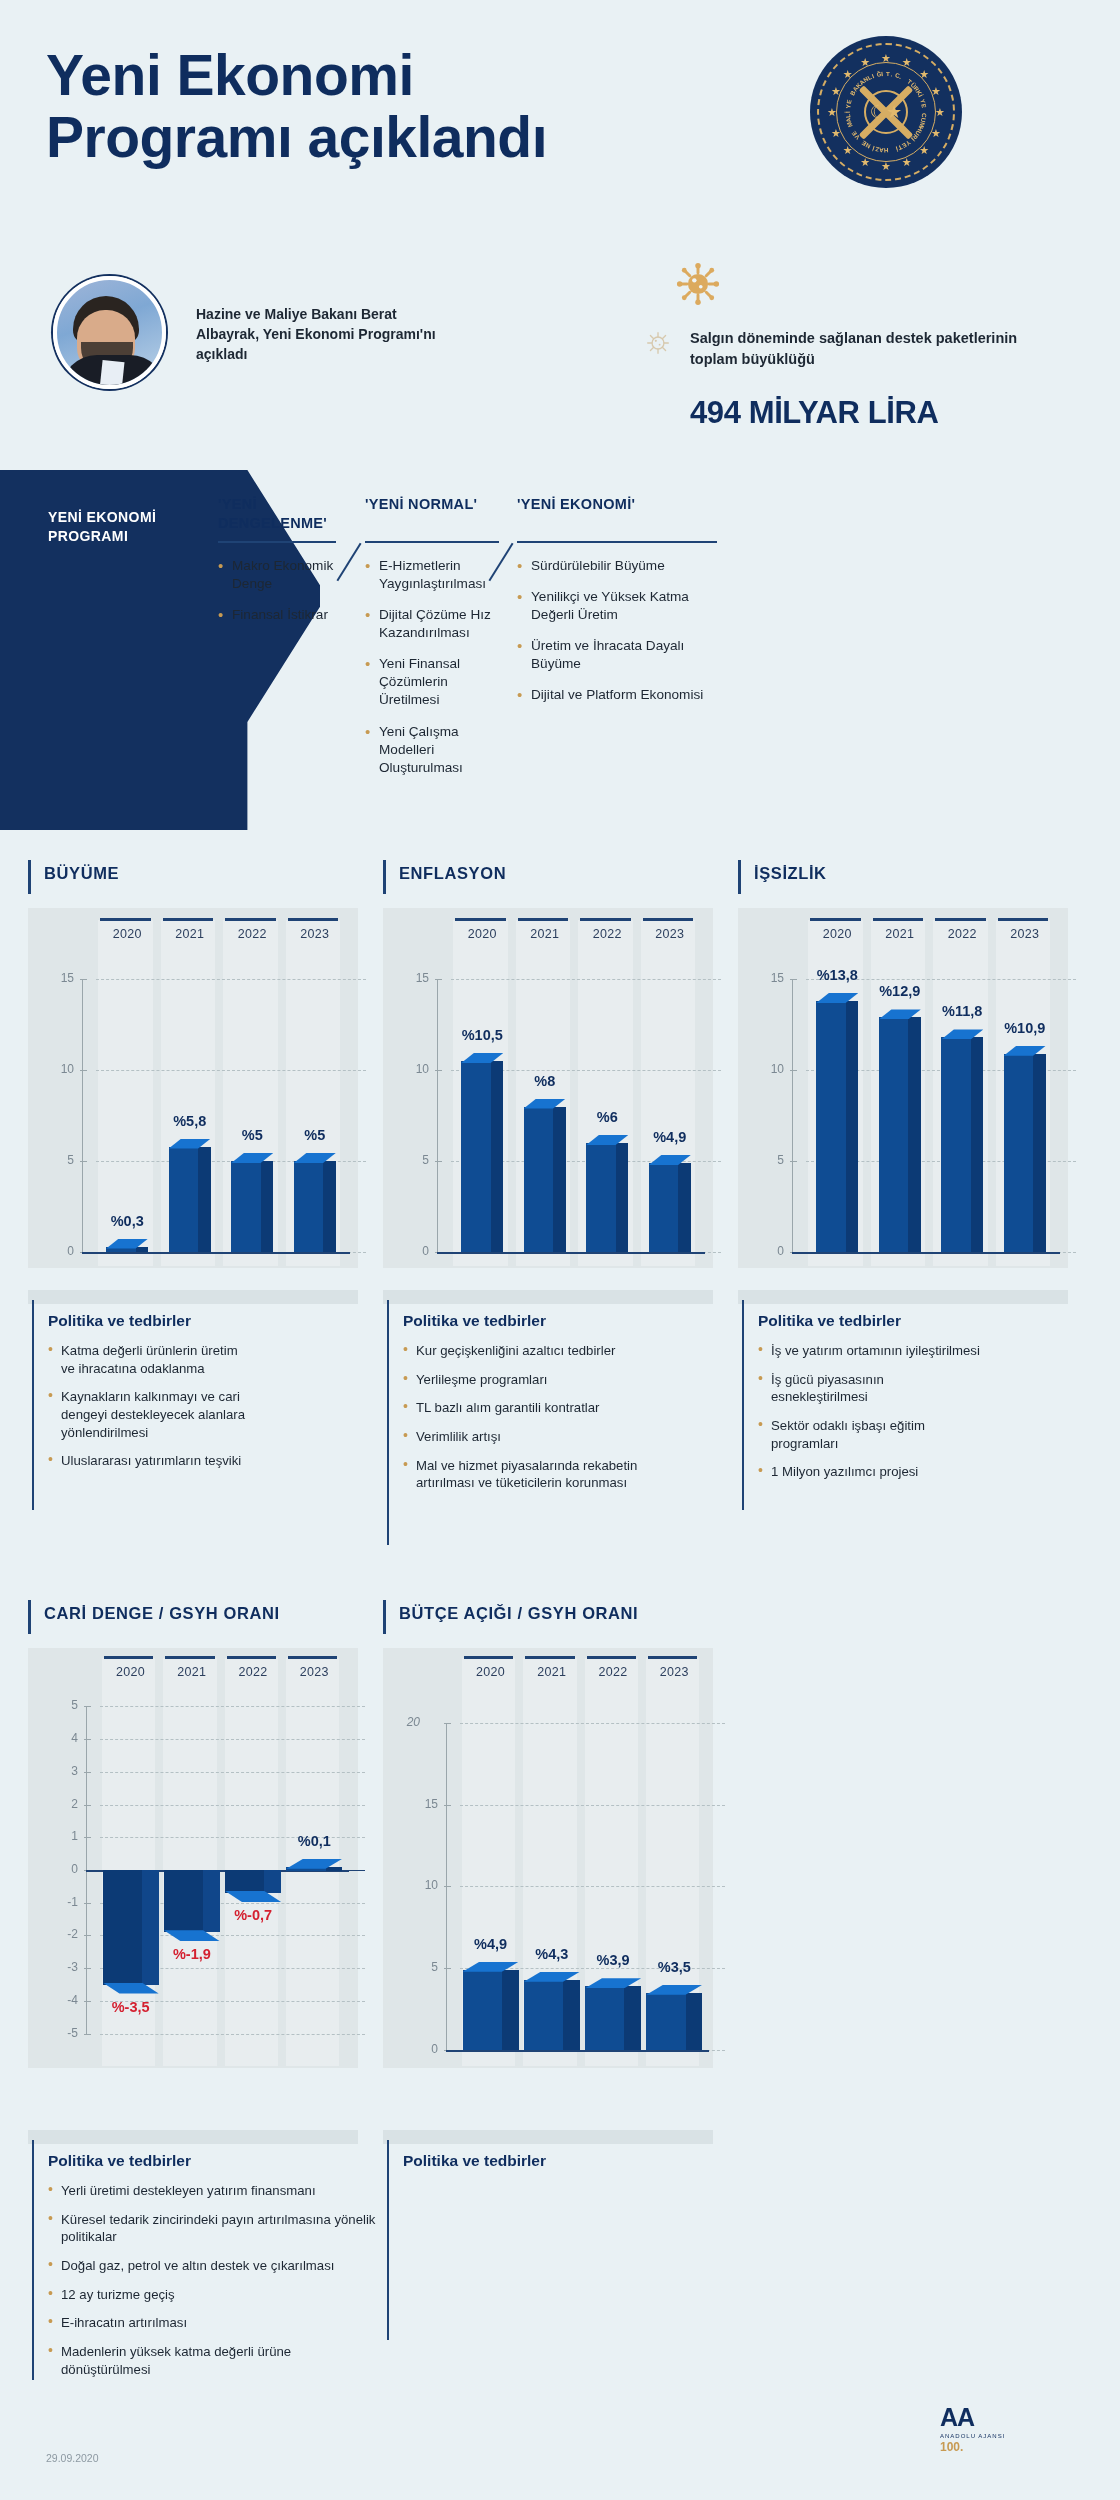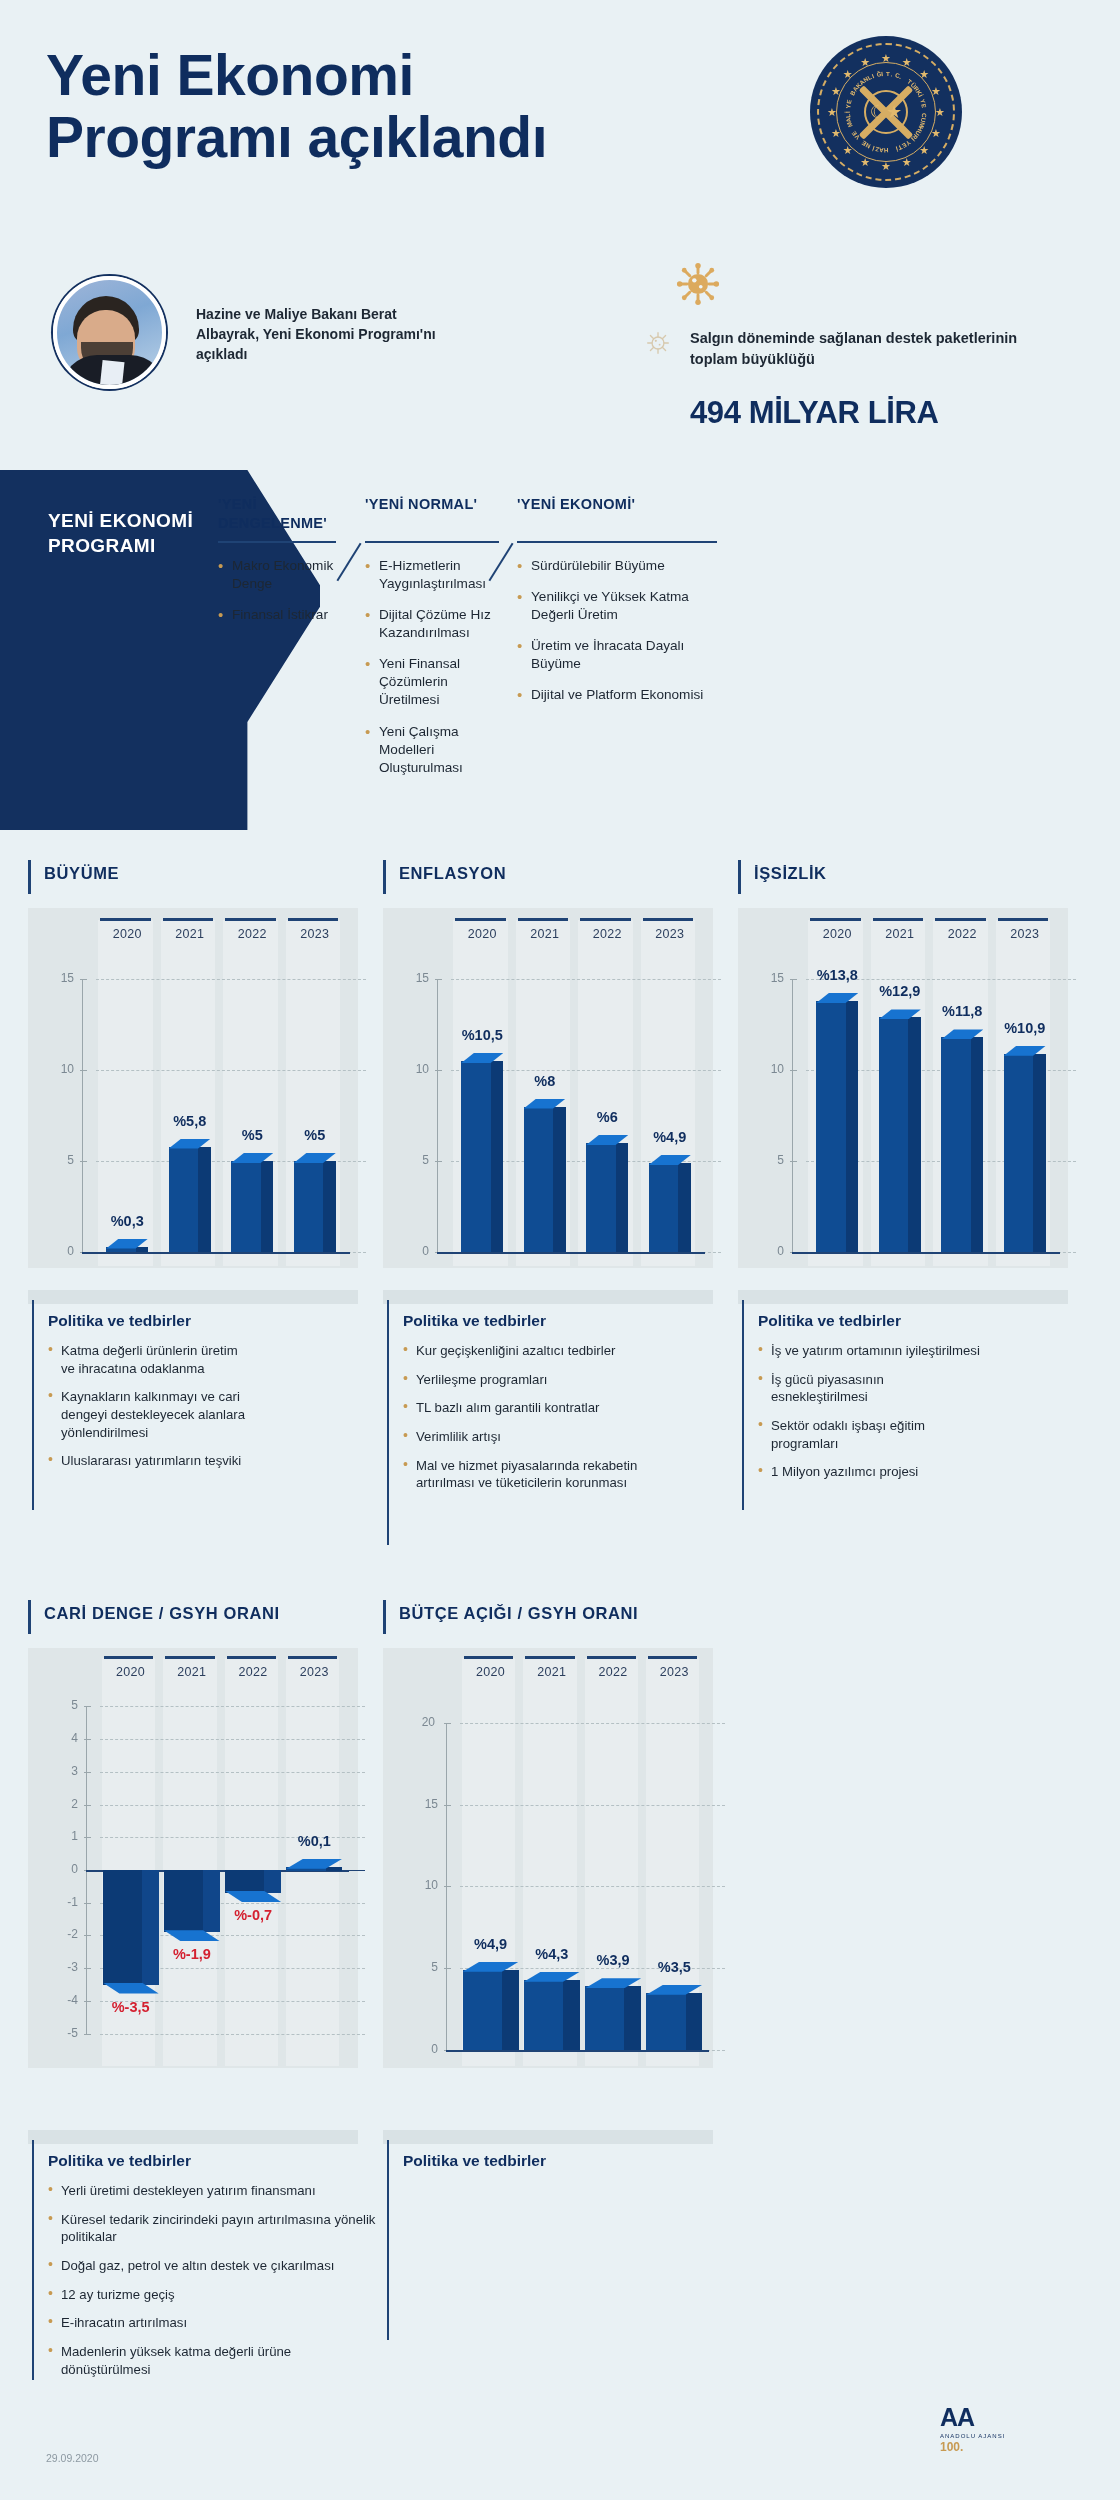--- a/index.html
+++ b/index.html
@@ -111,21 +111,21 @@
     position: absolute; left: 0; top: 470px; width: 1120px; height: 360px;
     overflow: hidden;
   }
   .band .chev {
     position: absolute; left: -10px; top: 0; width: 330px; height: 360px;
     background: #13305f;
     clip-path: polygon(0 0, 78% 0, 100% 32%, 100% 38%, 78% 70%, 78% 100%, 0 100%);
   }
   .band-title {
     position: absolute; left: 48px; top: 508px; width: 190px;
-    color: #ffffff; font-weight: bold; font-size: 19px; line-height: 1.34;
+    color: #ffffff; font-weight: bold; font-size: 14px; line-height: 1.34;
     letter-spacing: .4px;
   }
   .col { position: absolute; top: 495px; }
   .col-head {
     font-size: 14.5px; font-weight: bold; color: #0f2d5e;
     line-height: 1.3; letter-spacing: .3px; min-height: 40px;
   }
   .col-rule {
     margin-top: 6px; height: 2px; background: #1f4375; width: 100%;
   }
@@ -654,21 +654,21 @@
       <div class="tick" style="left: 444px; top: 1968.18px;"></div>
       <div class="axislabel" style="left: 400px; top: 1960.18px; width: 38px;">5</div>
       <div class="gridline" style="left: 460px; top: 1886.36px; width: 265px;"></div>
       <div class="tick" style="left: 444px; top: 1886.36px;"></div>
       <div class="axislabel" style="left: 400px; top: 1878.36px; width: 38px;">10</div>
       <div class="gridline" style="left: 460px; top: 1804.55px; width: 265px;"></div>
       <div class="tick" style="left: 444px; top: 1804.55px;"></div>
       <div class="axislabel" style="left: 400px; top: 1796.55px; width: 38px;">15</div>
       <div class="gridline" style="left: 460px; top: 1722.73px; width: 265px;"></div>
       <div class="tick" style="left: 444px; top: 1722.73px;"></div>
-      <div class="axislabel" style="left: 397px; top: 1714.73px; width: 38px;">20</div>
+      <div class="axislabel" style="left: 382px; top: 1714.73px; width: 38px; font-style: italic;">20</div>
       <div class="baseline" style="left: 446px; top: 2050px; width: 263px;"></div>
       <div class="bar3d" style="left: 462.625px; top: 1969.82px; width: 56px; height: 80.1818px;">
         <div class="face"></div>
         <div class="side"></div>
         <div class="top"></div>
       </div>
       <div class="barlabel" style="left: 445.625px; top: 1935.82px; width: 90px;">%4,9</div>
       <div class="bar3d" style="left: 523.875px; top: 1979.64px; width: 56px; height: 70.3636px;">
         <div class="face"></div>
         <div class="side"></div>

